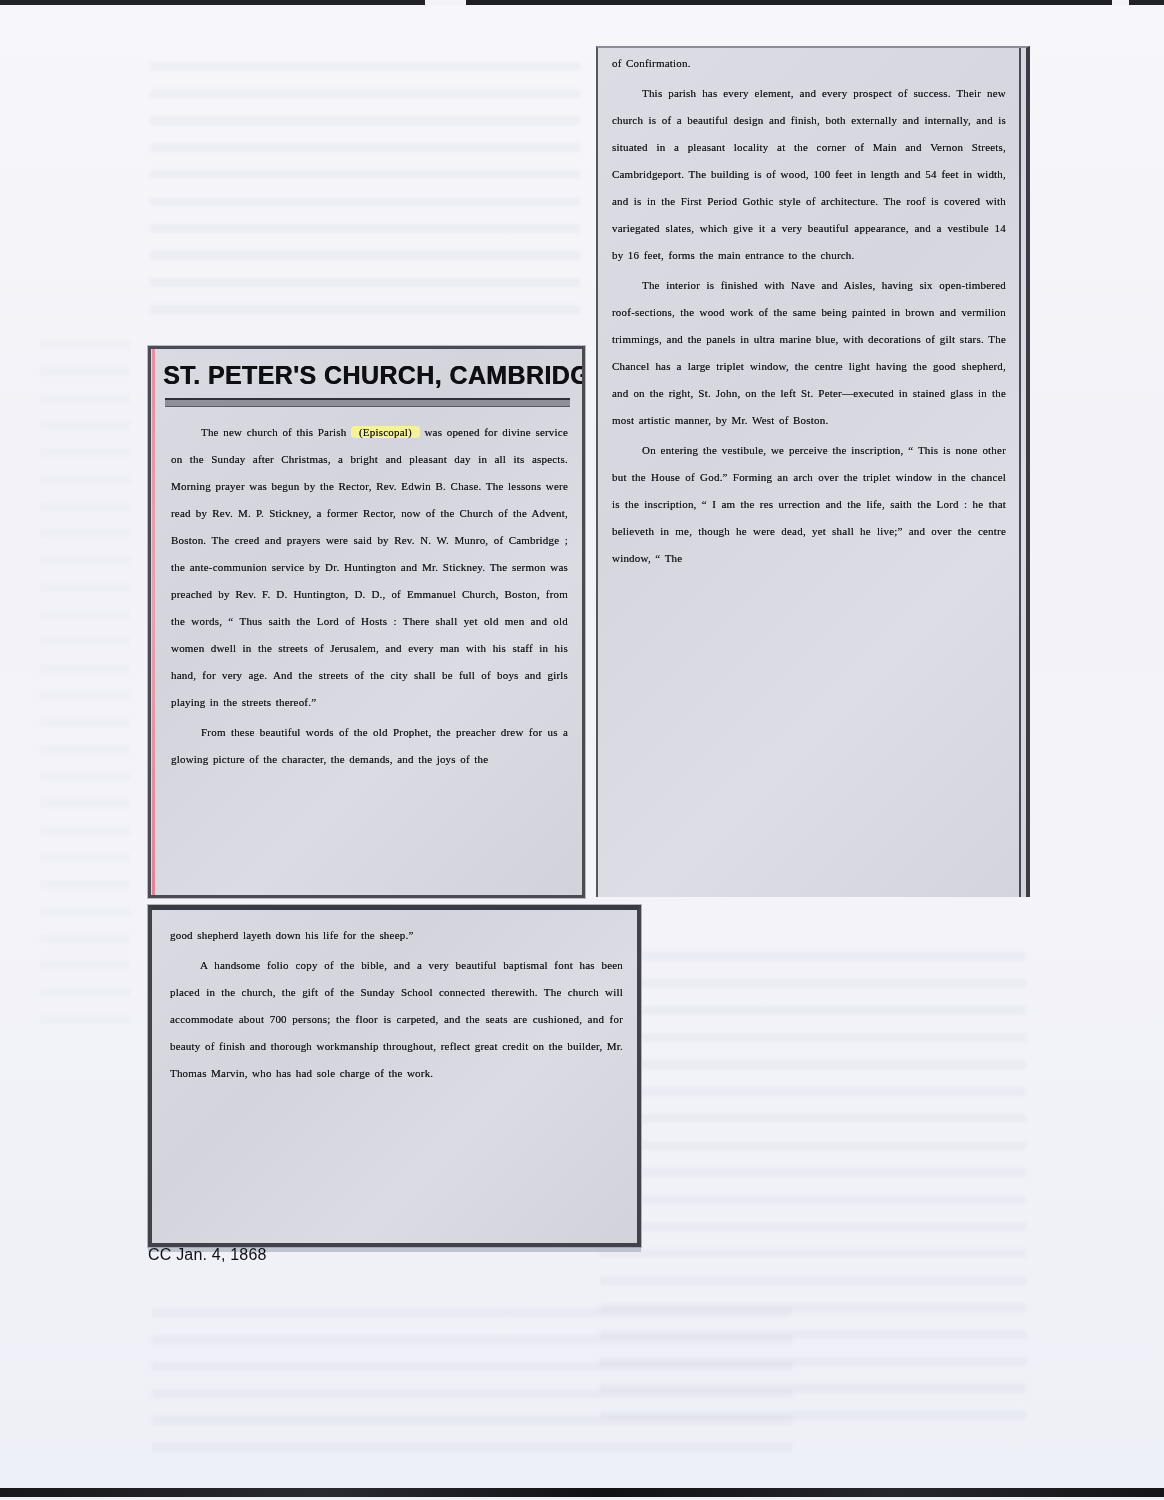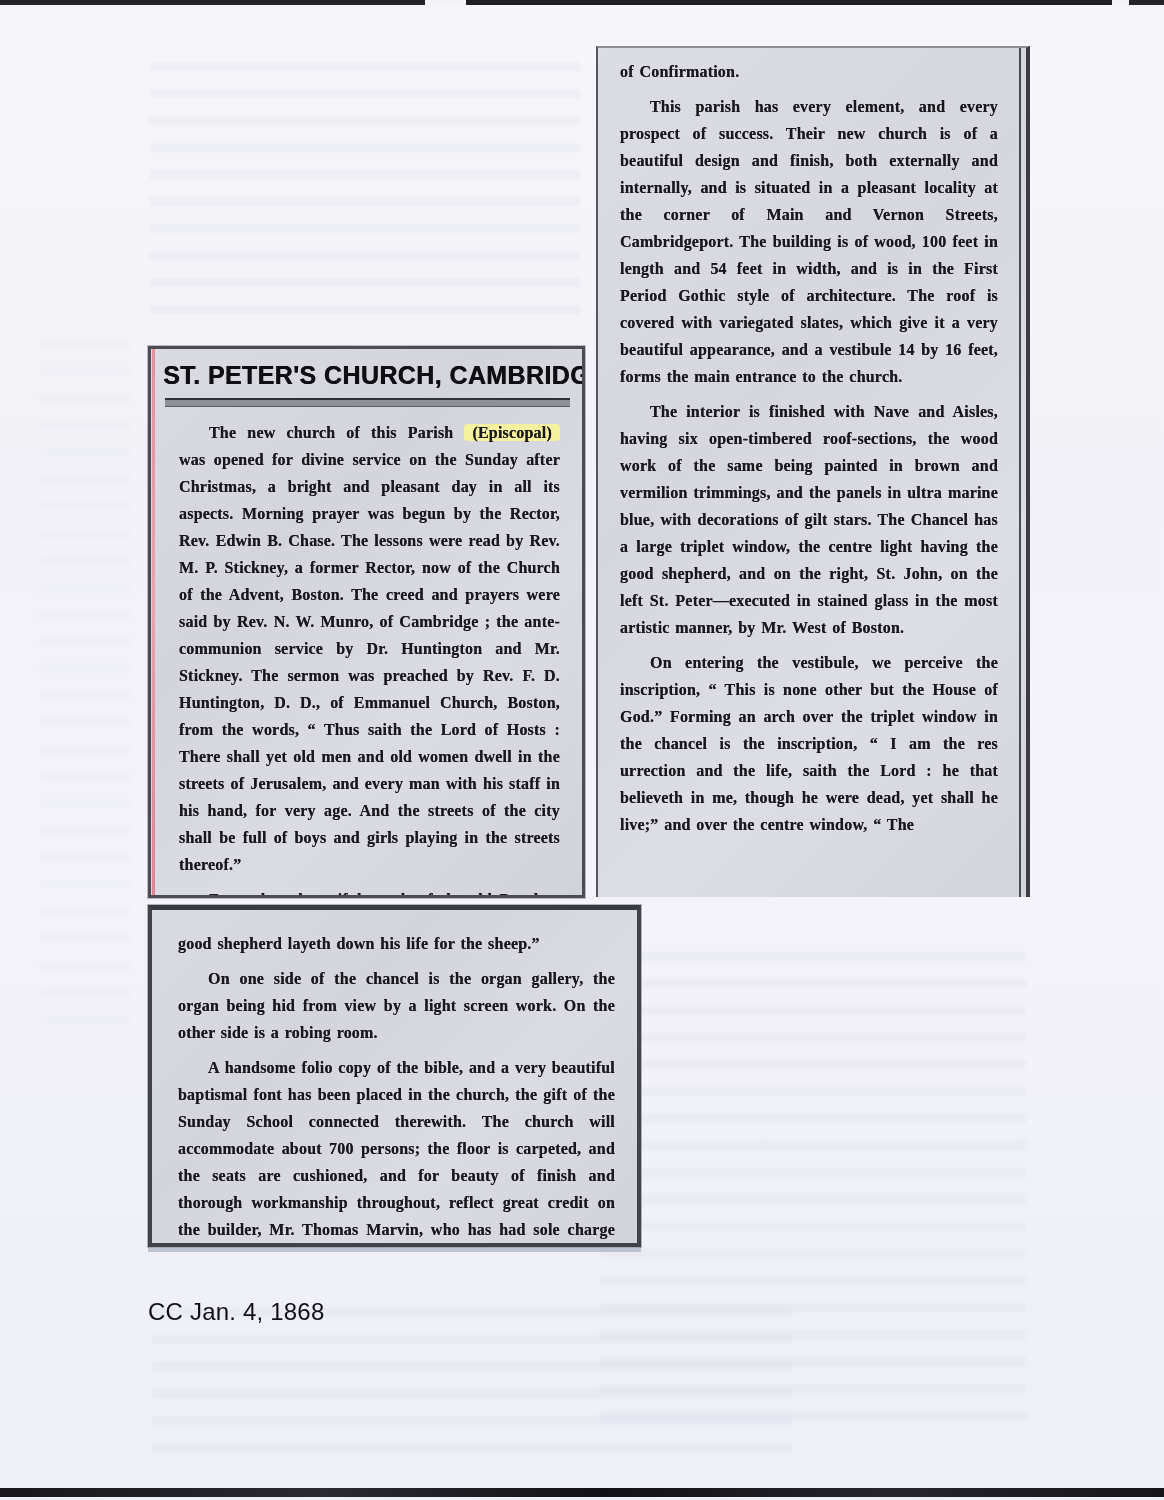--- a/index.html
+++ b/index.html
@@ -35,30 +35,29 @@
 
   
   .clip{
     position:absolute;
     background:linear-gradient(135deg,#dadae2 0%,#d4d4dc 35%,#dbdbe3 65%,#d2d2da 100%);
     color:#17171c;
     overflow:hidden;
     box-sizing:border-box;
   }
   .clip p{
-    margin:8px;
+    margin:0;
     font-family:"Liberation Serif",serif;
-    font-size:16px;
+    font-size:11px;
     line-height:27px;
     text-align:justify;
     text-indent:30px;
     letter-spacing:.2px;
     word-spacing:1.5px;
     text-shadow:0 0 .6px rgba(20,20,30,.75);
-    font-weight:bold;
   }
   .clip p + p{margin-top:3px;}
   .clip p.no-indent{text-indent:0;}
 
   
   .clip-main{
     left:148px;top:346px;width:437px;height:552px;
     border:3px solid #4b4b55;
     box-shadow:0 0 0 1px #b9b9c2;
   }
@@ -108,23 +107,23 @@
   }
   .clip-right .body{padding:2px 20px 0 14px;}
 
   mark.hl{
     padding:0 8px;
     border-radius:4px;
     color:inherit;
   }
 
   .caption{
-    position:absolute;left:148px;top:1298px;
+    position:absolute;left:148px;top:1246px;
     font-family:"Liberation Sans",sans-serif;
-    font-size:24px;
+    font-size:16px;
     color:#101014;
     letter-spacing:.2px;
   }
 </style>
 </head>
 <body>
 
 <div class="page">
 
   <div class="edge-top"></div>
@@ -151,20 +150,19 @@
     <div class="headline-rule"></div>
     <div class="body">
       <p><span>The new church of this Parish </span><mark class="hl" id="hl-episcopal" style="background-color: rgb(245, 241, 158);">(Episcopal)</mark><span> was opened for divine service on the Sunday after Christmas, a bright and pleasant day in all its aspects. Morning prayer was begun by the Rector, Rev. Edwin B. Chase. The lessons were read by Rev. M. P. Stickney, a former Rector, now of the Church of the Advent, Boston. The creed and prayers were said by Rev. N. W. Munro, of Cambridge ; the ante-communion service by Dr. Huntington and Mr. Stickney. The sermon was preached by Rev. F. D. Huntington, D. D., of Emmanuel Church, Boston, from the words, “ Thus saith the Lord of Hosts : There shall yet old men and old women dwell in the streets of Jerusalem, and every man with his staff in his hand, for very age. And the streets of the city shall be full of boys and girls playing in the streets thereof.”</span></p>
       <p>From these beautiful words of the old Prophet, the preacher drew for us a glowing picture of the character, the demands, and the joys of the</p>
     </div>
   </div>
 
   <div class="clip clip-cont">
     <div class="body">
       <p class="no-indent">good shepherd layeth down his life for the sheep.”</p>
-      <p>On one side of the chancel is the organ gallery, the organ being hid from view by a light screen work. On the other side is a robing room.</p>
       <p>A handsome folio copy of the bible, and a very beautiful baptismal font has been placed in the church, the gift of the Sunday School connected therewith. The church will accommodate about 700 persons; the floor is carpeted, and the seats are cushioned, and for beauty of finish and thorough workmanship throughout, reflect great credit on the builder, Mr. Thomas Marvin, who has had sole charge of the work.</p>
     </div>
   </div>
 
   <div class="caption">CC Jan. 4, 1868</div>
 
 </div>
 
 </body></html>

